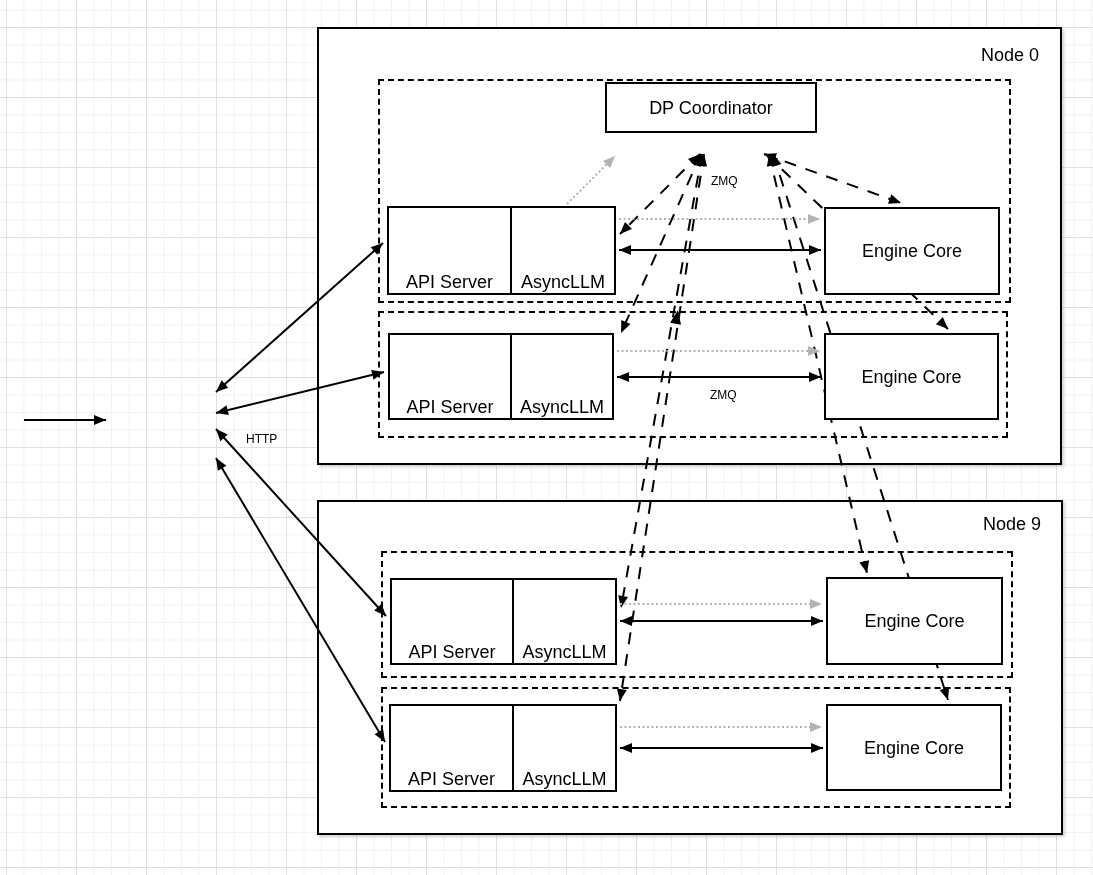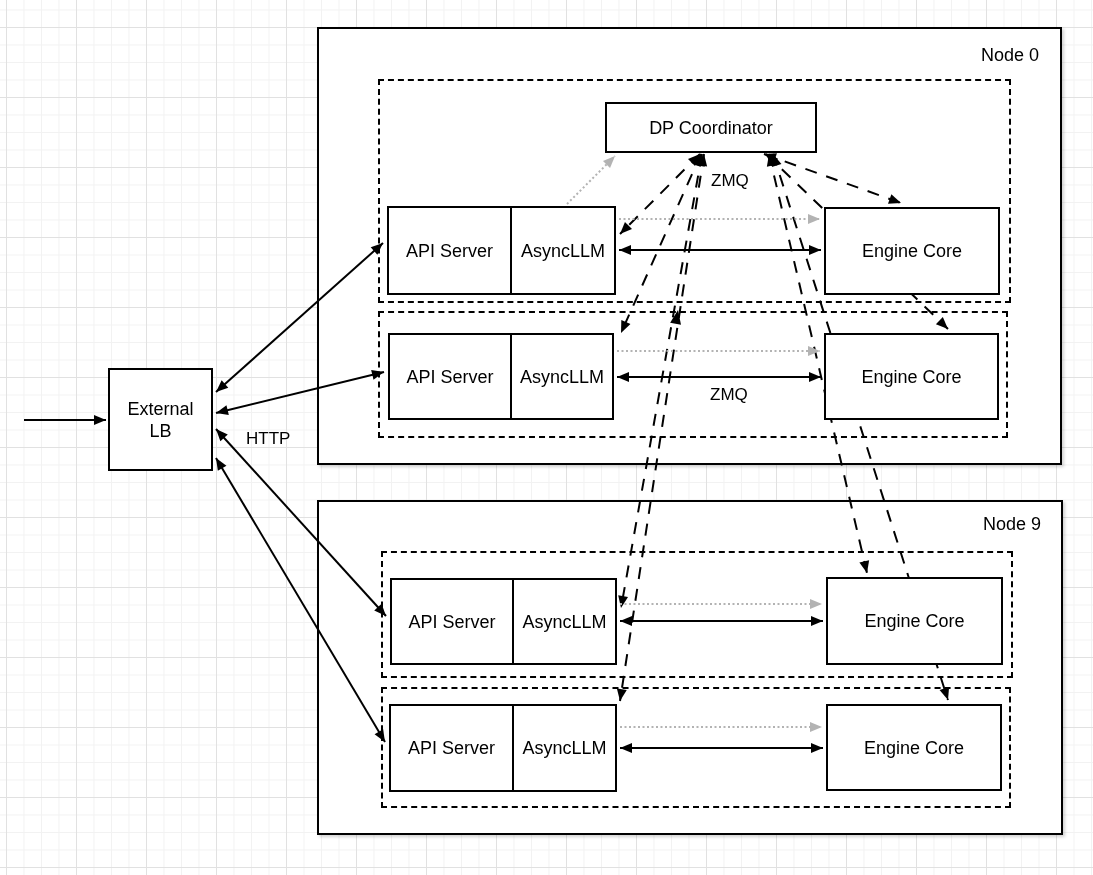--- a/index.html
+++ b/index.html
@@ -28,26 +28,26 @@
     background:transparent;
   }
   #wires{position:absolute;left:0;top:0;z-index:2;pointer-events:none;}
   .box{
     position:absolute;background:#fff;border:2px solid #000;z-index:3;
     box-sizing:border-box;display:flex;align-items:center;justify-content:center;
     font-size:18px;text-align:center;line-height:22px;
   }
   .split{padding:0;justify-content:stretch;align-items:stretch;}
   .cell{
-    display:flex;align-items:center;justify-content:center;
+    display:flex;align-items:flex-end;justify-content:center;
     box-sizing:border-box;height:100%;
   }
   .cell.first{border-right:2px solid #000;}
   .edge-label{
-    position:absolute;font-size:17px;line-height:18px;z-index:3;white-space:nowrap;
+    position:absolute;font-size:12px;line-height:18px;z-index:3;white-space:nowrap;
     text-shadow:0 0 3px #fff,0 0 3px #fff;
   }
   .ln{stroke:#000;stroke-width:2;fill:none;}
   .dash{stroke-dasharray:12 10;}
 </style>
 </head>
 <body>
 
 <div id="canvas">
 
@@ -96,28 +96,22 @@
     <line x1="567" y1="204" x2="615" y2="156" marker-end="url(#ag)" stroke-width="2" stroke-dasharray="2 2.5" fill="none" stroke="#b3b3b3"></line>
     <line x1="619" y1="219" x2="820" y2="219" marker-end="url(#ag)" stroke-width="2" stroke-dasharray="2 2.5" fill="none" stroke="#b3b3b3"></line>
     <line x1="617" y1="351" x2="820" y2="351" marker-end="url(#ag)" stroke-width="2" stroke-dasharray="2 2.5" fill="none" stroke="#b3b3b3"></line>
     <line x1="620" y1="604" x2="822" y2="604" marker-end="url(#ag)" stroke-width="2" stroke-dasharray="2 2.5" fill="none" stroke="#b3b3b3"></line>
     <line x1="620" y1="727" x2="822" y2="727" marker-end="url(#ag)" stroke-width="2" stroke-dasharray="2 2.5" fill="none" stroke="#b3b3b3"></line>
   </svg>
 
   <div class="node-label" style="left:981px;top:44px;">Node 0</div>
   <div class="node-label" style="left:983px;top:513px;">Node 9</div>
 
-  <div class="box" style="left:108px;top:368px;width:105px;height:103px;">
-    <div>
-      <div>External</div>
-      <div>LB</div>
-    </div>
-  </div>
 
-  <div class="box" style="left:605px;top:102px;width:212px;height:51px;text-align:center;">
+  <div class="box" style="left:605px;top:82px;width:212px;height:51px;text-align:center;">
     <span>DP Coordinator</span>
   </div>
 
   <div class="box split" style="left:387px;top:206px;width:229px;height:89px;">
     <div class="cell first" style="width:123px;">
       <span>API Server</span>
     </div>
     <div class="cell" style="width:102px;">
       <span>AsyncLLM</span>
     </div>

